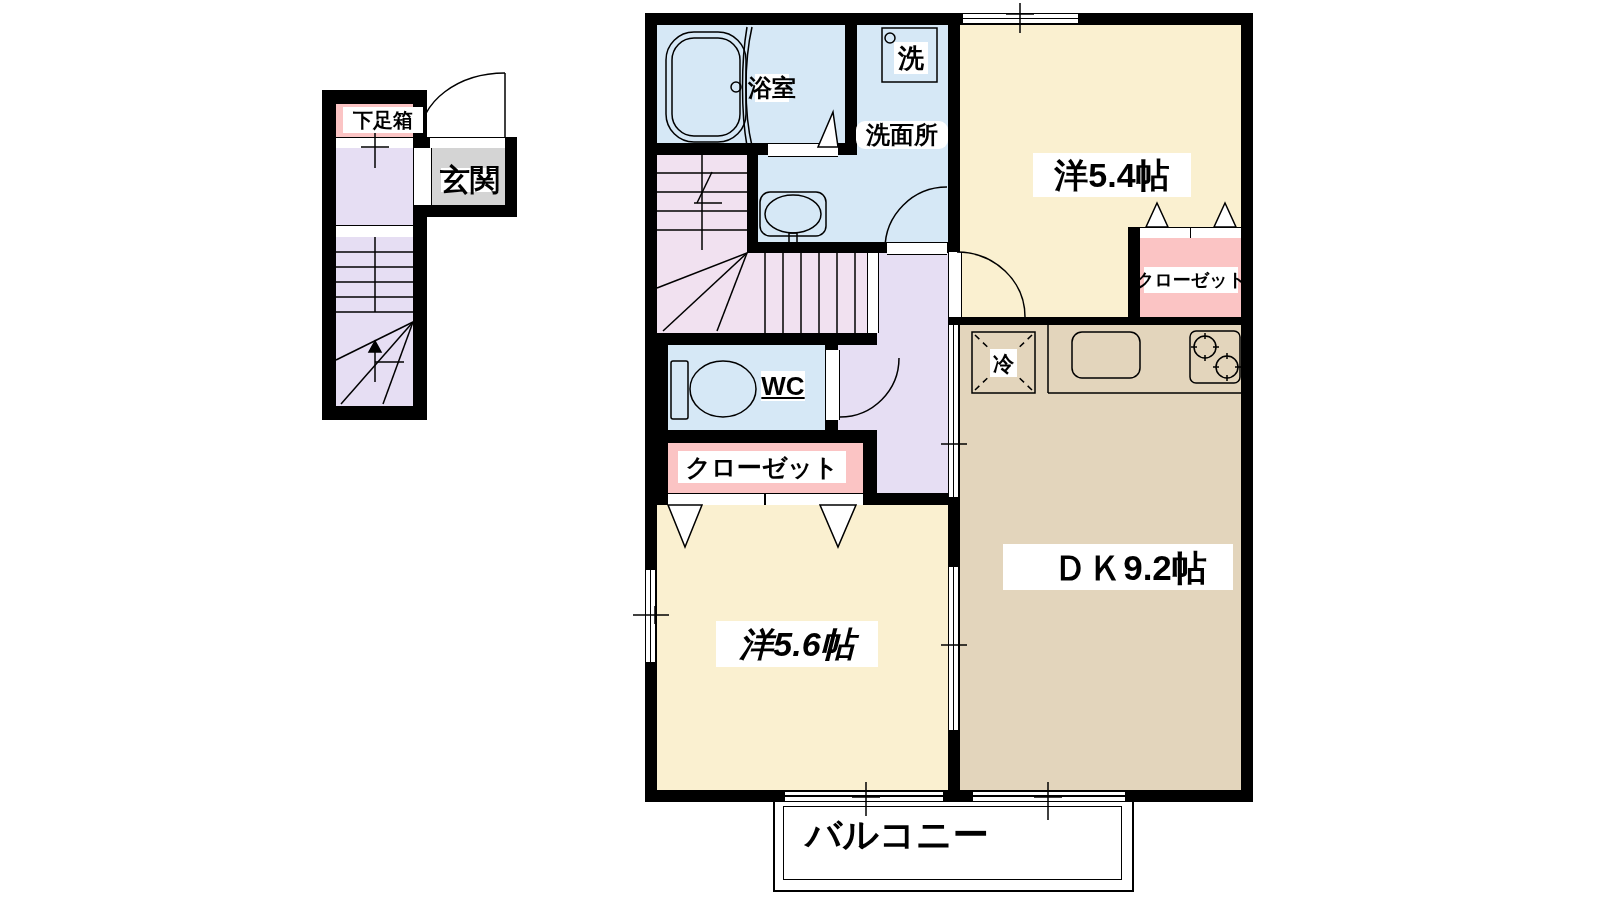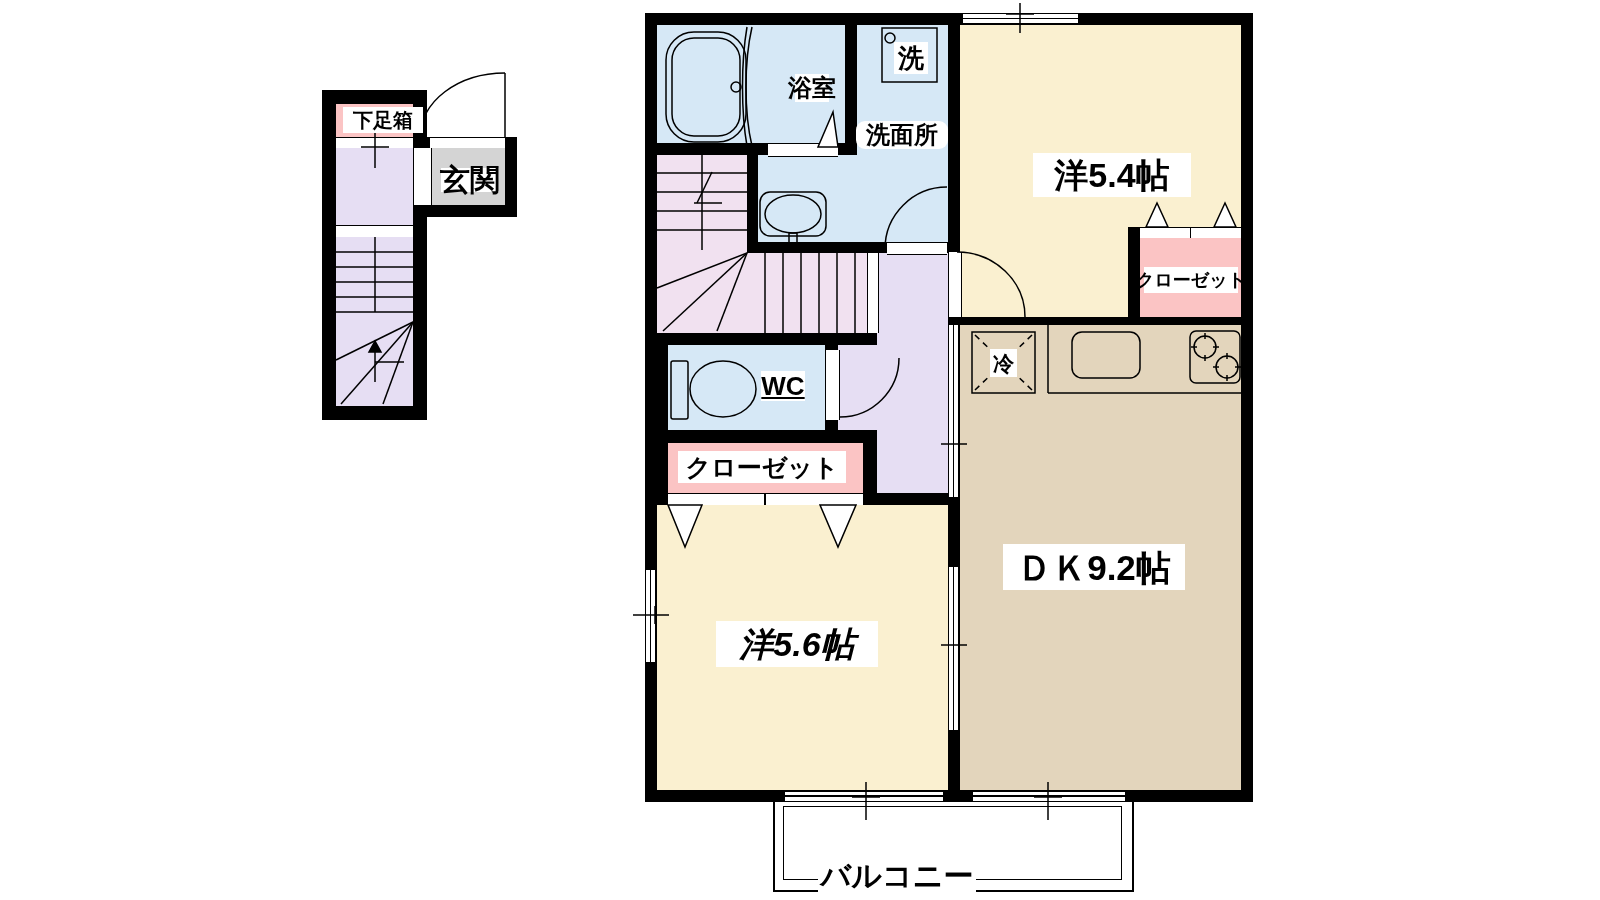--- a/index.html
+++ b/index.html
@@ -203,25 +203,25 @@
         <line x1="1034" y1="797" x2="1062" y2="797"></line>
       <line x1="941" y1="444" x2="967" y2="444"></line>
       <line x1="941" y1="645" x2="967" y2="645"></line>
       <line x1="375" y1="128" x2="375" y2="168"></line>
         <line x1="361" y1="147" x2="389" y2="147"></line>
     </g>
   </svg>
 
   <div class="lbl" style="left:343px;top:107px;width:80px;height:26px;font-size:20px;">下足箱</div>
   <div class="lbl" style="left:441px;top:168px;width:58px;height:24px;font-size:30px;">玄関</div>
-  <div class="lbl" style="left:755px;top:74px;width:34px;height:28px;font-size:24px;margin-left:40px;">浴室</div>
+  <div class="lbl" style="left:755px;top:74px;width:34px;height:28px;font-size:24px;">浴室</div>
   <div class="lbl" style="left:894px;top:42px;width:34px;height:32px;font-size:26px;">洗</div>
   <div class="lbl" style="left:856px;top:121px;width:92px;height:28px;font-size:24px;border-radius:9px;">洗面所</div>
   <div class="lbl" style="left:1033px;top:153px;width:158px;height:44px;font-size:34px;">洋5.4帖</div>
   <div class="lbl" style="left:1144px;top:267px;width:94px;height:26px;font-size:18px;">クローゼット</div>
   <div class="lbl" style="left:990px;top:349px;width:27px;height:28px;font-size:21px;">冷</div>
   <div class="lbl" style="left:761px;top:371px;width:44px;height:30px;font-size:26px;text-decoration:underline;">WC</div>
   <div class="lbl" style="left:678px;top:451px;width:168px;height:32px;font-size:25px;">クローゼット</div>
   <div class="lbl" style="left:716px;top:621px;width:162px;height:46px;font-size:34px;font-style:italic;">洋5.6帖</div>
-  <div class="lbl" style="left:1003px;top:544px;width:182px;height:46px;font-size:35px;">ＤＫ9.2帖</div>
-  <div class="lbl" style="left:818px;top:854px;width:158px;height:44px;font-size:30px;">バルコニー</div>
+  <div class="lbl" style="left:1003px;top:544px;width:206px;height:46px;font-size:35px;padding-left:24px;">ＤＫ9.2帖</div>
+  <div class="lbl" style="left:818px;top:816px;width:158px;height:44px;font-size:36px;font-family:Liberation Mono, monospace;">バルコニー</div>
 
 </div>
 
 </body></html>

